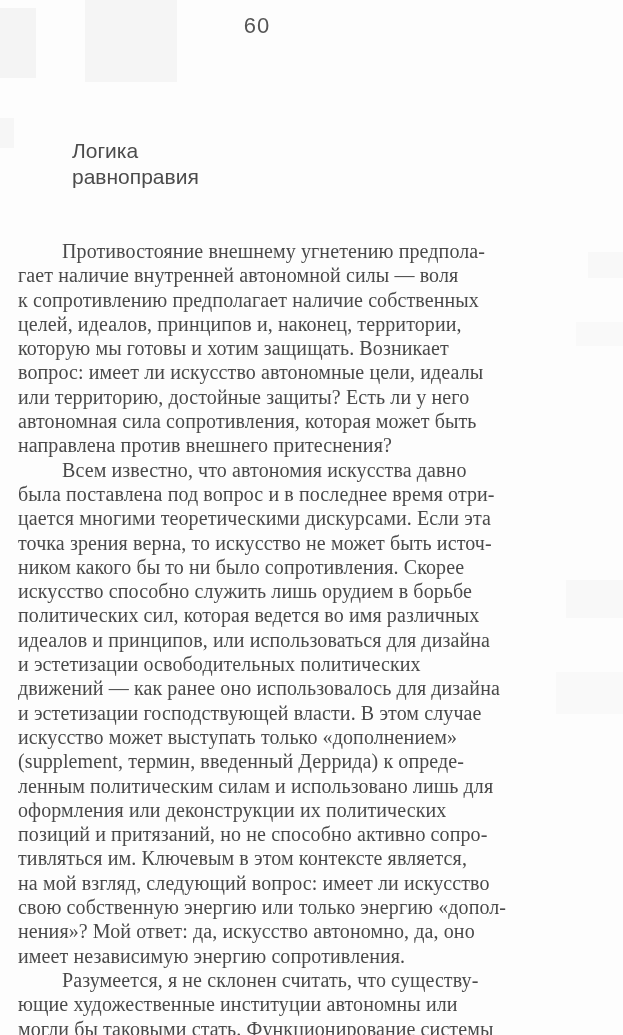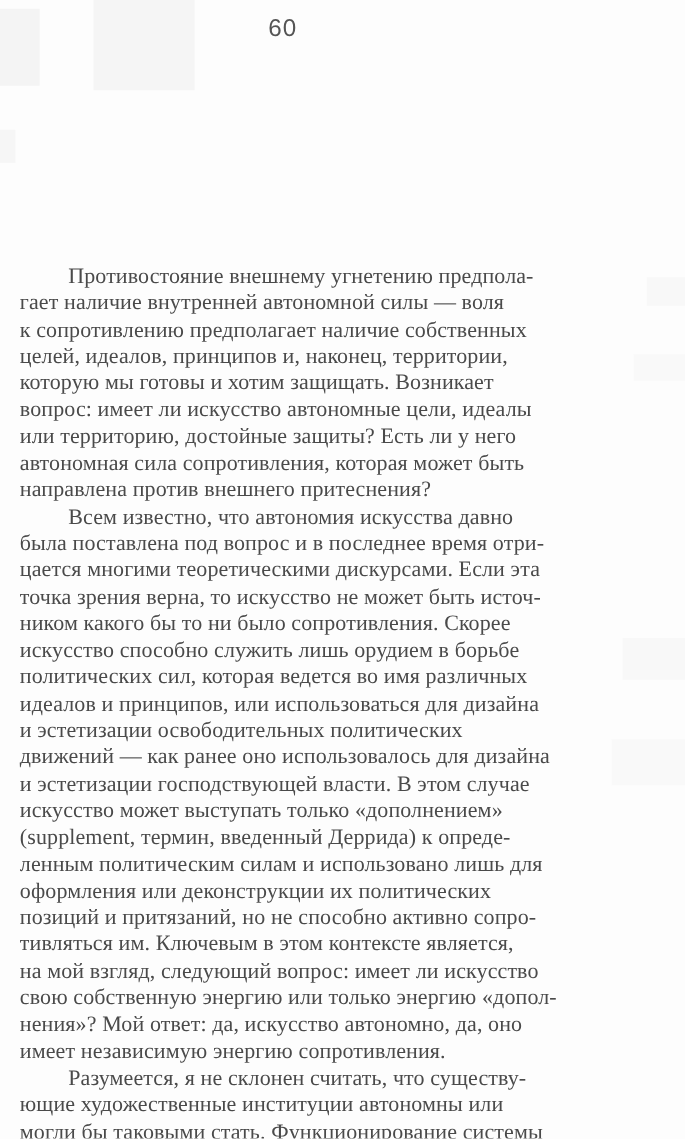--- a/index.html
+++ b/index.html
@@ -78,20 +78,22 @@
   <div class="artifact a1"></div>
   <div class="artifact a2"></div>
   <div class="artifact a3"></div>
   <div class="artifact a4"></div>
   <div class="artifact a5"></div>
   <div class="artifact a6"></div>
   <div class="artifact a7"></div>
 
   <div class="page-number">60</div>
 
+  <div class="heading">Логика
+равноправия</div>
 
   <div class="text-block">
     <p class="para">Противостояние внешнему угнетению предпола-
 гает наличие внутренней автономной силы — воля
 к сопротивлению предполагает наличие собственных
 целей, идеалов, принципов и, наконец, территории,
 которую мы готовы и хотим защищать. Возникает
 вопрос: имеет ли искусство автономные цели, идеалы
 или территорию, достойные защиты? Есть ли у него
 автономная сила сопротивления, которая может быть

